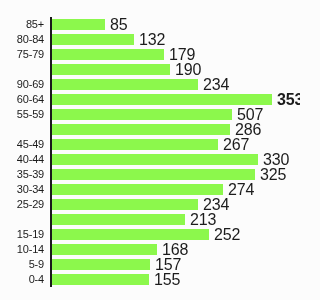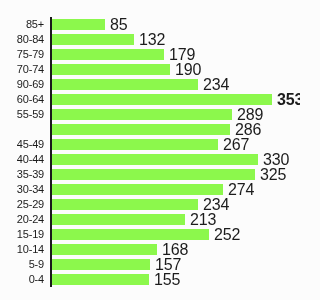--- a/index.html
+++ b/index.html
@@ -96,21 +96,20 @@
           <div class="bar-value" style="left: 139px;">132</div>
         </div>
         <div class="bar-row" style="top: 34px; padding-left: 7px;">
           <div class="bar-label">75-79</div>
           <div class="bar-track" style="width: 112px;">
             <div class="bar-fill" style="width: 112px; background: rgb(140, 248, 76);"></div>
           </div>
           <div class="bar-value" style="left: 169px;">179</div>
         </div>
         <div class="bar-row" style="top: 49px;">
-          <div class="bar-label">70-74</div>
           <div class="bar-track" style="width: 118px;">
             <div class="bar-fill" style="width: 118px; background: rgb(140, 248, 76);"></div>
           </div>
           <div class="bar-value" style="left: 175px;">190</div>
         </div>
         <div class="bar-row" style="top: 64px;">
           <div class="bar-label">90-69</div>
           <div class="bar-track" style="width: 146px;">
             <div class="bar-fill" style="width: 146px; background: rgb(140, 248, 76);"></div>
           </div>
@@ -121,21 +120,21 @@
           <div class="bar-track" style="width: 220px;">
             <div class="bar-fill" style="width: 220px; background: rgb(140, 248, 76);"></div>
           </div>
           <div class="bar-value" style="left: 277px; font-weight: bold;">353</div>
         </div>
         <div class="bar-row" style="top: 94px;">
           <div class="bar-label">55-59</div>
           <div class="bar-track" style="width: 180px;">
             <div class="bar-fill" style="width: 180px; background: rgb(140, 248, 76);"></div>
           </div>
-          <div class="bar-value" style="left: 237px;">289</div>
+          <div class="bar-value" style="left: 237px;">507</div>
         </div>
         <div class="bar-row" style="top: 109px;">
           <div class="bar-track" style="width: 178px;">
             <div class="bar-fill" style="width: 178px; background: rgb(140, 248, 76);"></div>
           </div>
           <div class="bar-value" style="left: 235px;">286</div>
         </div>
         <div class="bar-row" style="top: 124px;">
           <div class="bar-label">45-49</div>
           <div class="bar-track" style="width: 166px;">
@@ -165,21 +164,20 @@
           <div class="bar-value" style="left: 228px;">274</div>
         </div>
         <div class="bar-row" style="top: 184px;">
           <div class="bar-label">25-29</div>
           <div class="bar-track" style="width: 146px;">
             <div class="bar-fill" style="width: 146px; background: rgb(140, 248, 76);"></div>
           </div>
           <div class="bar-value" style="left: 203px;">234</div>
         </div>
         <div class="bar-row" style="top: 199px;">
-          <div class="bar-label">20-24</div>
           <div class="bar-track" style="width: 133px;">
             <div class="bar-fill" style="width: 133px; background: rgb(140, 248, 76);"></div>
           </div>
           <div class="bar-value" style="left: 190px;">213</div>
         </div>
         <div class="bar-row" style="top: 214px;">
           <div class="bar-label">15-19</div>
           <div class="bar-track" style="width: 157px;">
             <div class="bar-fill" style="width: 157px; background: rgb(140, 248, 76);"></div>
           </div>

